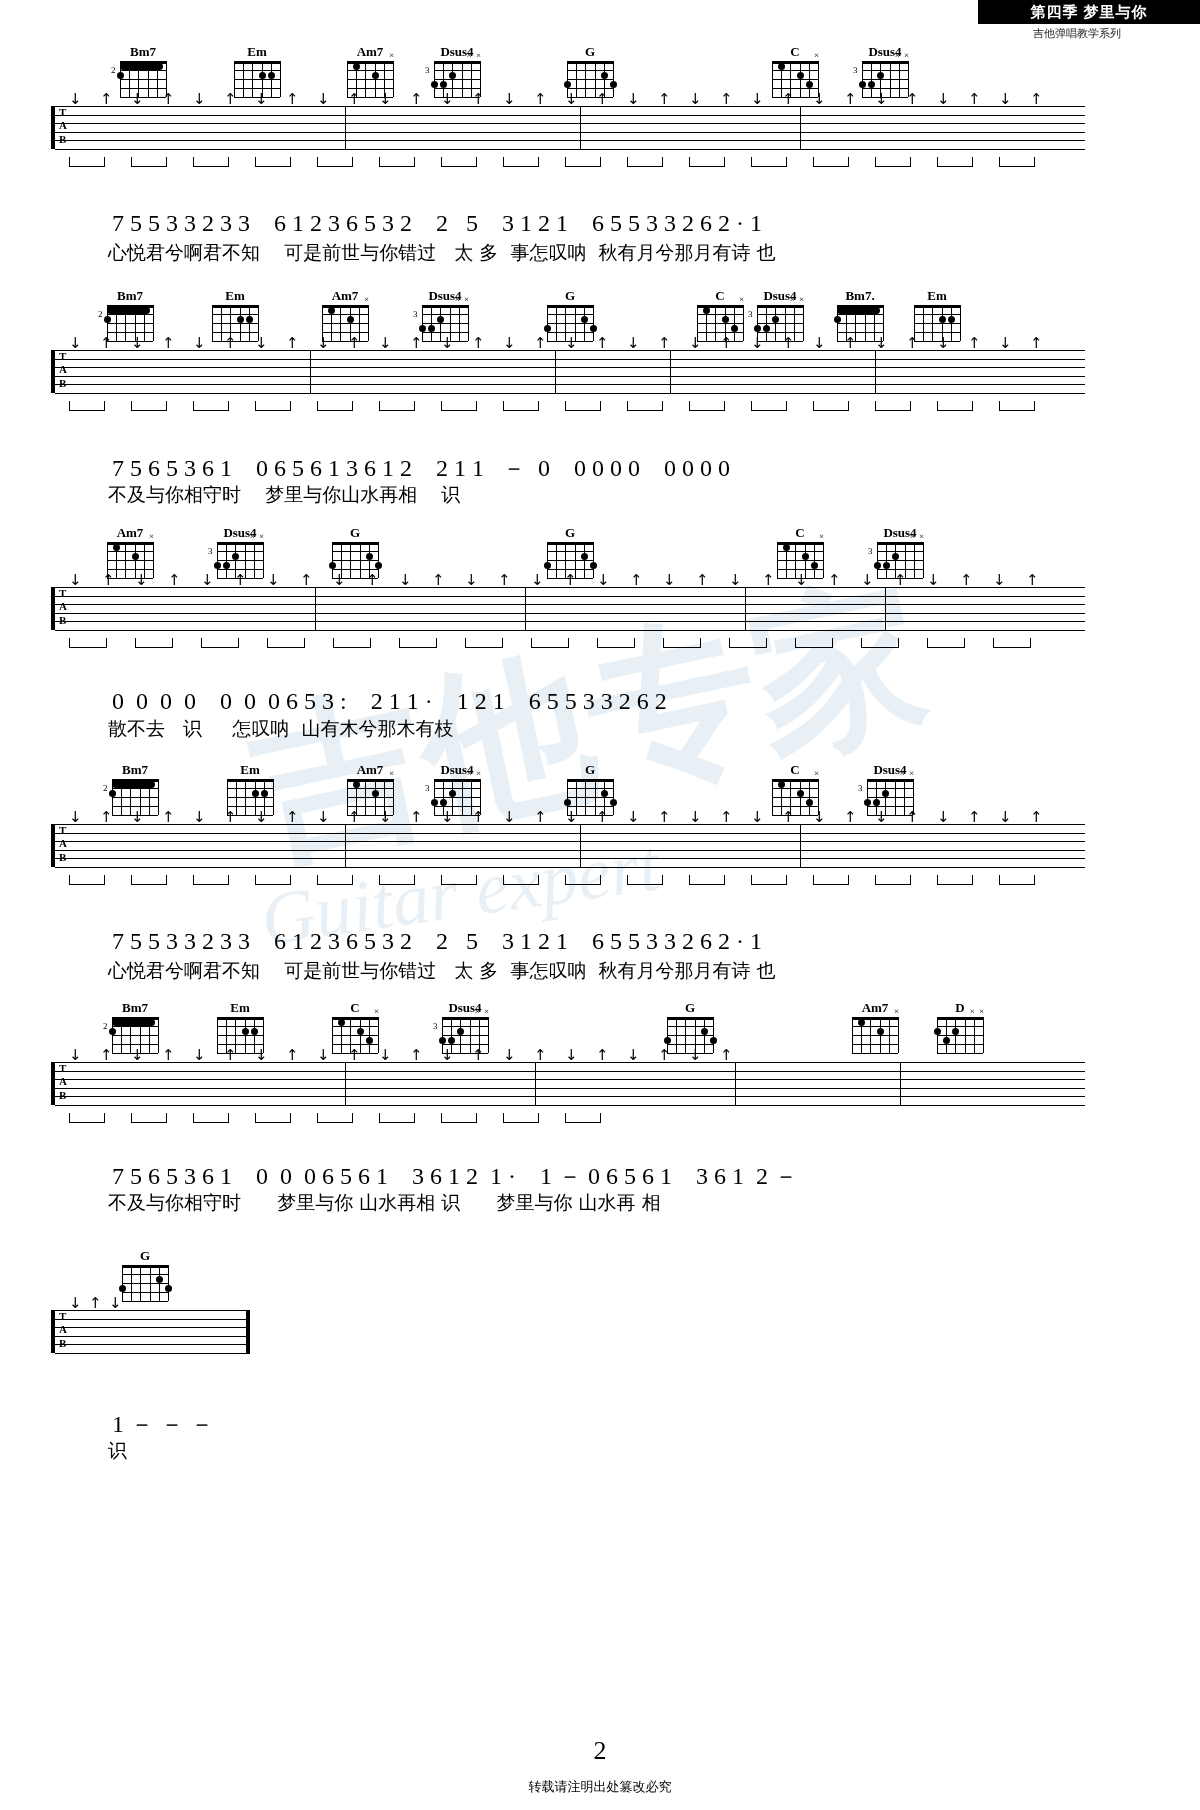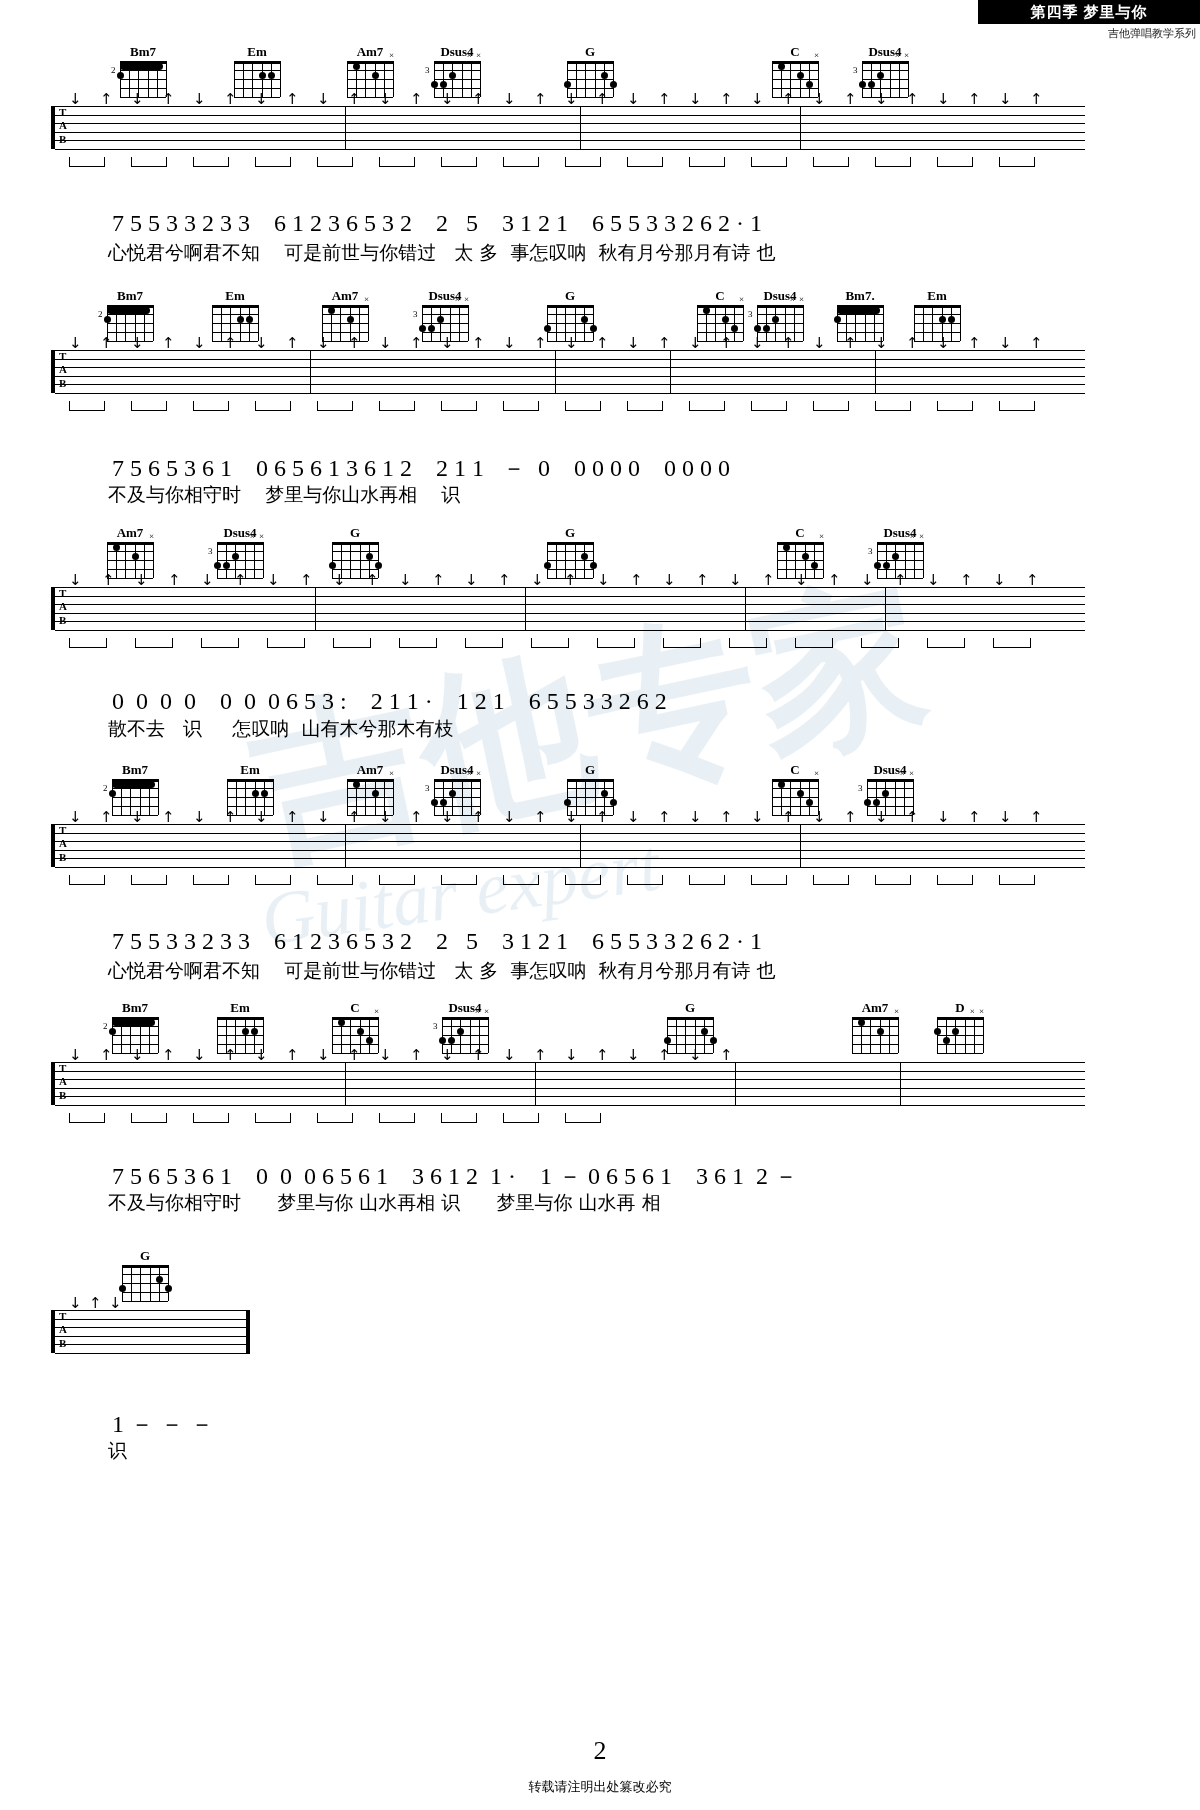--- a/index.html
+++ b/index.html
@@ -16,22 +16,22 @@
     position:absolute;top:0;left:0;width:1200px;height:44px;
   }
   .header-black{
     position:absolute;right:0;top:0;width:222px;height:24px;
     background:#000;color:#fff;
     font-size:15px;font-weight:bold;
     display:flex;align-items:center;justify-content:center;
     letter-spacing:1px;
   }
   .header-sub{
-    position:absolute;right:4px;top:26px;width:222px;
-    text-align:right;font-size:11px;color:#222;
+    position:absolute;right:12px;top:26px;width:222px;
+    text-align:center;font-size:11px;color:#222;
   }
   
   .watermark{
     position:absolute;left:250px;top:600px;width:700px;height:400px;
     pointer-events:none;
     opacity:.16;
   }
   .wm-cn{
     font-family:"Liberation Serif", serif;
     font-size:170px;color:#7aa7c7;font-weight:bold;

